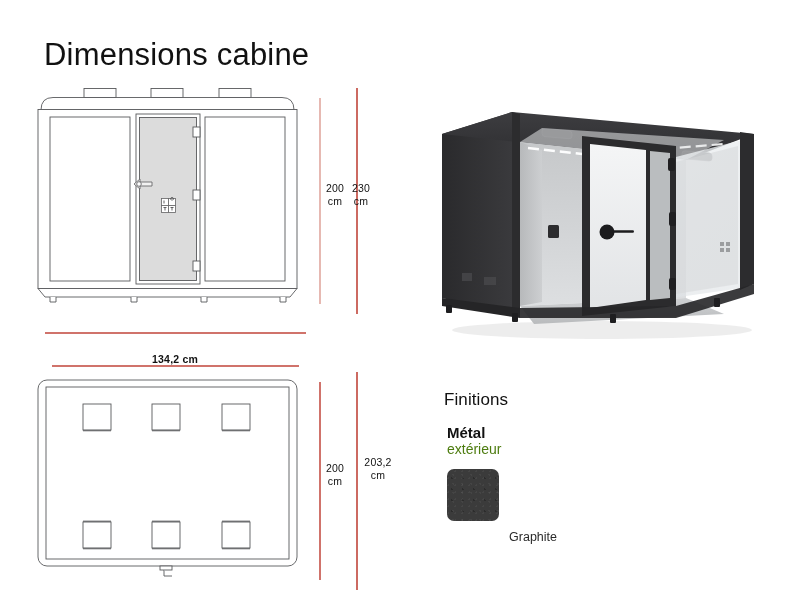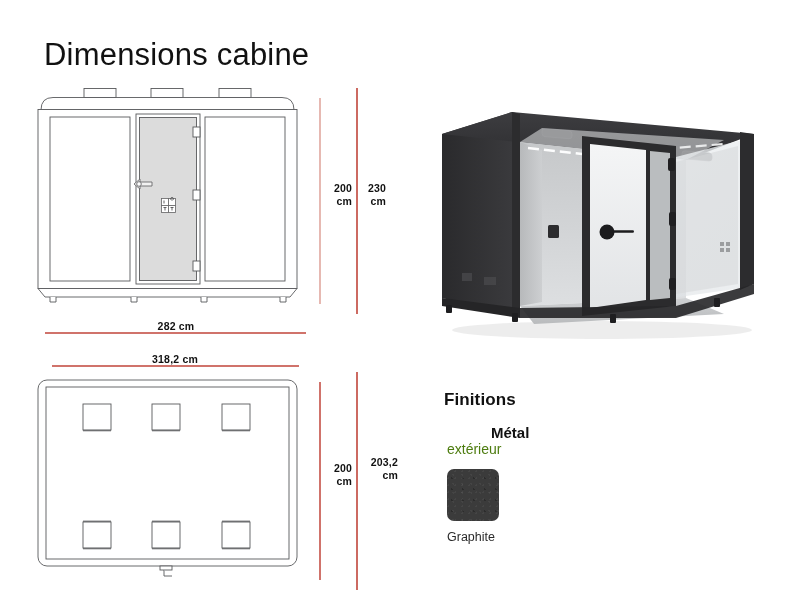--- a/index.html
+++ b/index.html
@@ -22,45 +22,45 @@
   .svg-front{left:34px;top:86px;}
   .svg-plan{left:34px;top:376px;}
   .svg-dims-front{left:312px;top:88px;}
   .svg-dims-plan{left:312px;top:372px;}
   .svg-widths{left:34px;top:312px;}
   .svg-render{left:424px;top:92px;}
 
   
   .dimtext{
     position:absolute;
-    font-size:10.5px;font-weight:bold;color:#111;
-    text-align:right;line-height:12.5px;letter-spacing:.2px;
+    font-size:10.5px;font-weight:normal;color:#111;
+    text-align:center;line-height:12.5px;letter-spacing:.2px;
     white-space:pre-line;
   }
   #dim-height-inner{left:318px;top:182px;width:34px;}
-  #dim-height-outer{left:352px;top:182px;width:34px;}
+  #dim-height-outer{left:344px;top:182px;width:34px;}
   #dim-depth-inner{left:318px;top:462px;width:34px;}
   #dim-depth-outer{left:358px;top:456px;width:40px;}
 
   .widthtext{
     position:absolute;font-size:10.5px;font-weight:bold;color:#111;
     text-align:center;letter-spacing:.2px;white-space:nowrap;
   }
   #dim-width-outer{left:45px;top:320px;width:262px;}
   #dim-width-inner{left:52px;top:353px;width:246px;}
 
   
   #finitions-title{
     position:absolute;left:444px;top:390px;
-    font-size:17px;font-weight:700;color:#111;letter-spacing:.1px;
+    font-size:17px;font-weight:400;color:#111;letter-spacing:.1px;
   }
   .fin-col{position:absolute;width:110px;}
   #fin-col-metal{left:447px;top:424px;}
   #fin-col-pet{left:548px;top:424px;}
-  .fin-name{font-size:15px;font-weight:700;color:#111;line-height:17px;margin-left:44px;}
+  .fin-name{font-size:15px;font-weight:700;color:#111;line-height:17px;}
   .fin-sub{font-size:14px;font-weight:400;color:#4d7c0f;line-height:17px;}
   .swatch{
     margin-top:11px;width:52px;height:52px;border-radius:7px;
     position:relative;overflow:hidden;
   }
   .swatch-graphite{background:#3b3b3b;}
   .swatch-graphite::after{
     content:"";position:absolute;inset:0;
     background-image:
       radial-gradient(circle at 20% 30%,rgba(255,255,255,.05) 0 1px,transparent 1px),
@@ -71,21 +71,21 @@
   .swatch-gris{background:#c9c9c9;}
   .swatch-gris::after{
     content:"";position:absolute;inset:0;
     background-image:
       radial-gradient(circle at 25% 20%,#ffffff 0 1.2px,transparent 1.3px),
       radial-gradient(circle at 65% 55%,#a9a9a9 0 1.2px,transparent 1.3px),
       radial-gradient(circle at 40% 80%,#e8e8e8 0 1.1px,transparent 1.2px),
       radial-gradient(circle at 85% 30%,#b0b0b0 0 1px,transparent 1.1px);
     background-size:5px 5px,6px 6px,7px 7px,4px 4px;
   }
-  .swatch-label{margin-top:9px;font-size:12.5px;color:#2a2a2a;}
+  .swatch-label{margin-top:9px;font-size:12.5px;color:#2a2a2a;text-align:right;}
 </style>
 </head>
 <body>
 
 <div class="page">
 
   <div id="page-title">Dimensions cabine</div>
 
   <svg class="drawing svg-front" width="280" height="228" viewBox="0 0 280 228">
     <g fill="none" stroke="#58595b" stroke-width="0.9">
@@ -145,22 +145,21 @@
   </svg>
   <div class="dimtext" id="dim-height-inner">200
 cm</div>
   <div class="dimtext" id="dim-height-outer">230
 cm</div>
 
   <svg class="drawing svg-widths" width="290" height="60" viewBox="0 0 290 60">
     <line x1="11" y1="21" x2="272" y2="21" stroke="#c0453a" stroke-width="1.5"></line>
     <line x1="18" y1="54" x2="265" y2="54" stroke="#c0453a" stroke-width="1.5"></line>
   </svg>
-  <div class="widthtext" id="dim-width-outer">282 cm</div>
-  <div class="widthtext" id="dim-width-inner">318,2 cm</div>
+  <div class="widthtext" id="dim-width-inner">134,2 cm</div>
 
   <svg class="drawing svg-plan" width="280" height="208" viewBox="0 0 280 208">
     <g fill="none" stroke="#58595b" stroke-width="0.9">
       <rect x="4" y="4" width="259" height="186" rx="9" ry="9" fill="#fff"></rect>
       <rect x="12" y="11" width="243" height="172" fill="#fff"></rect>
 
       <g>
         <rect x="49" y="28" width="28" height="26" fill="#fff"></rect>
         <rect x="118" y="28" width="28" height="26" fill="#fff"></rect>
         <rect x="188" y="28" width="28" height="26" fill="#fff"></rect>

